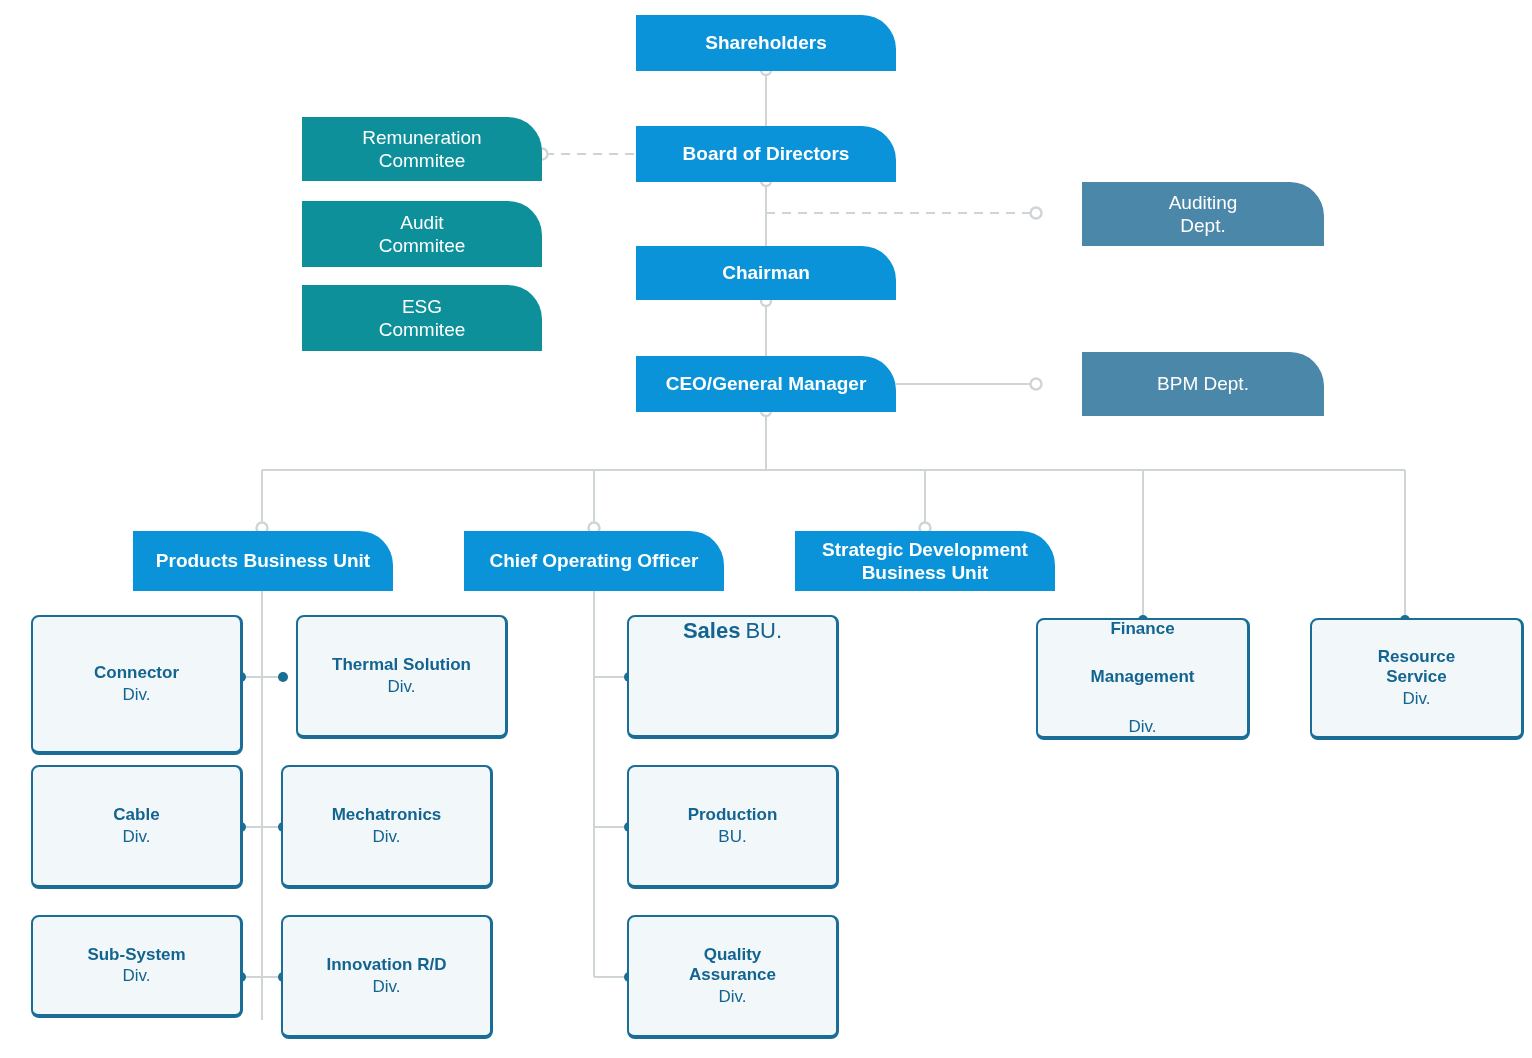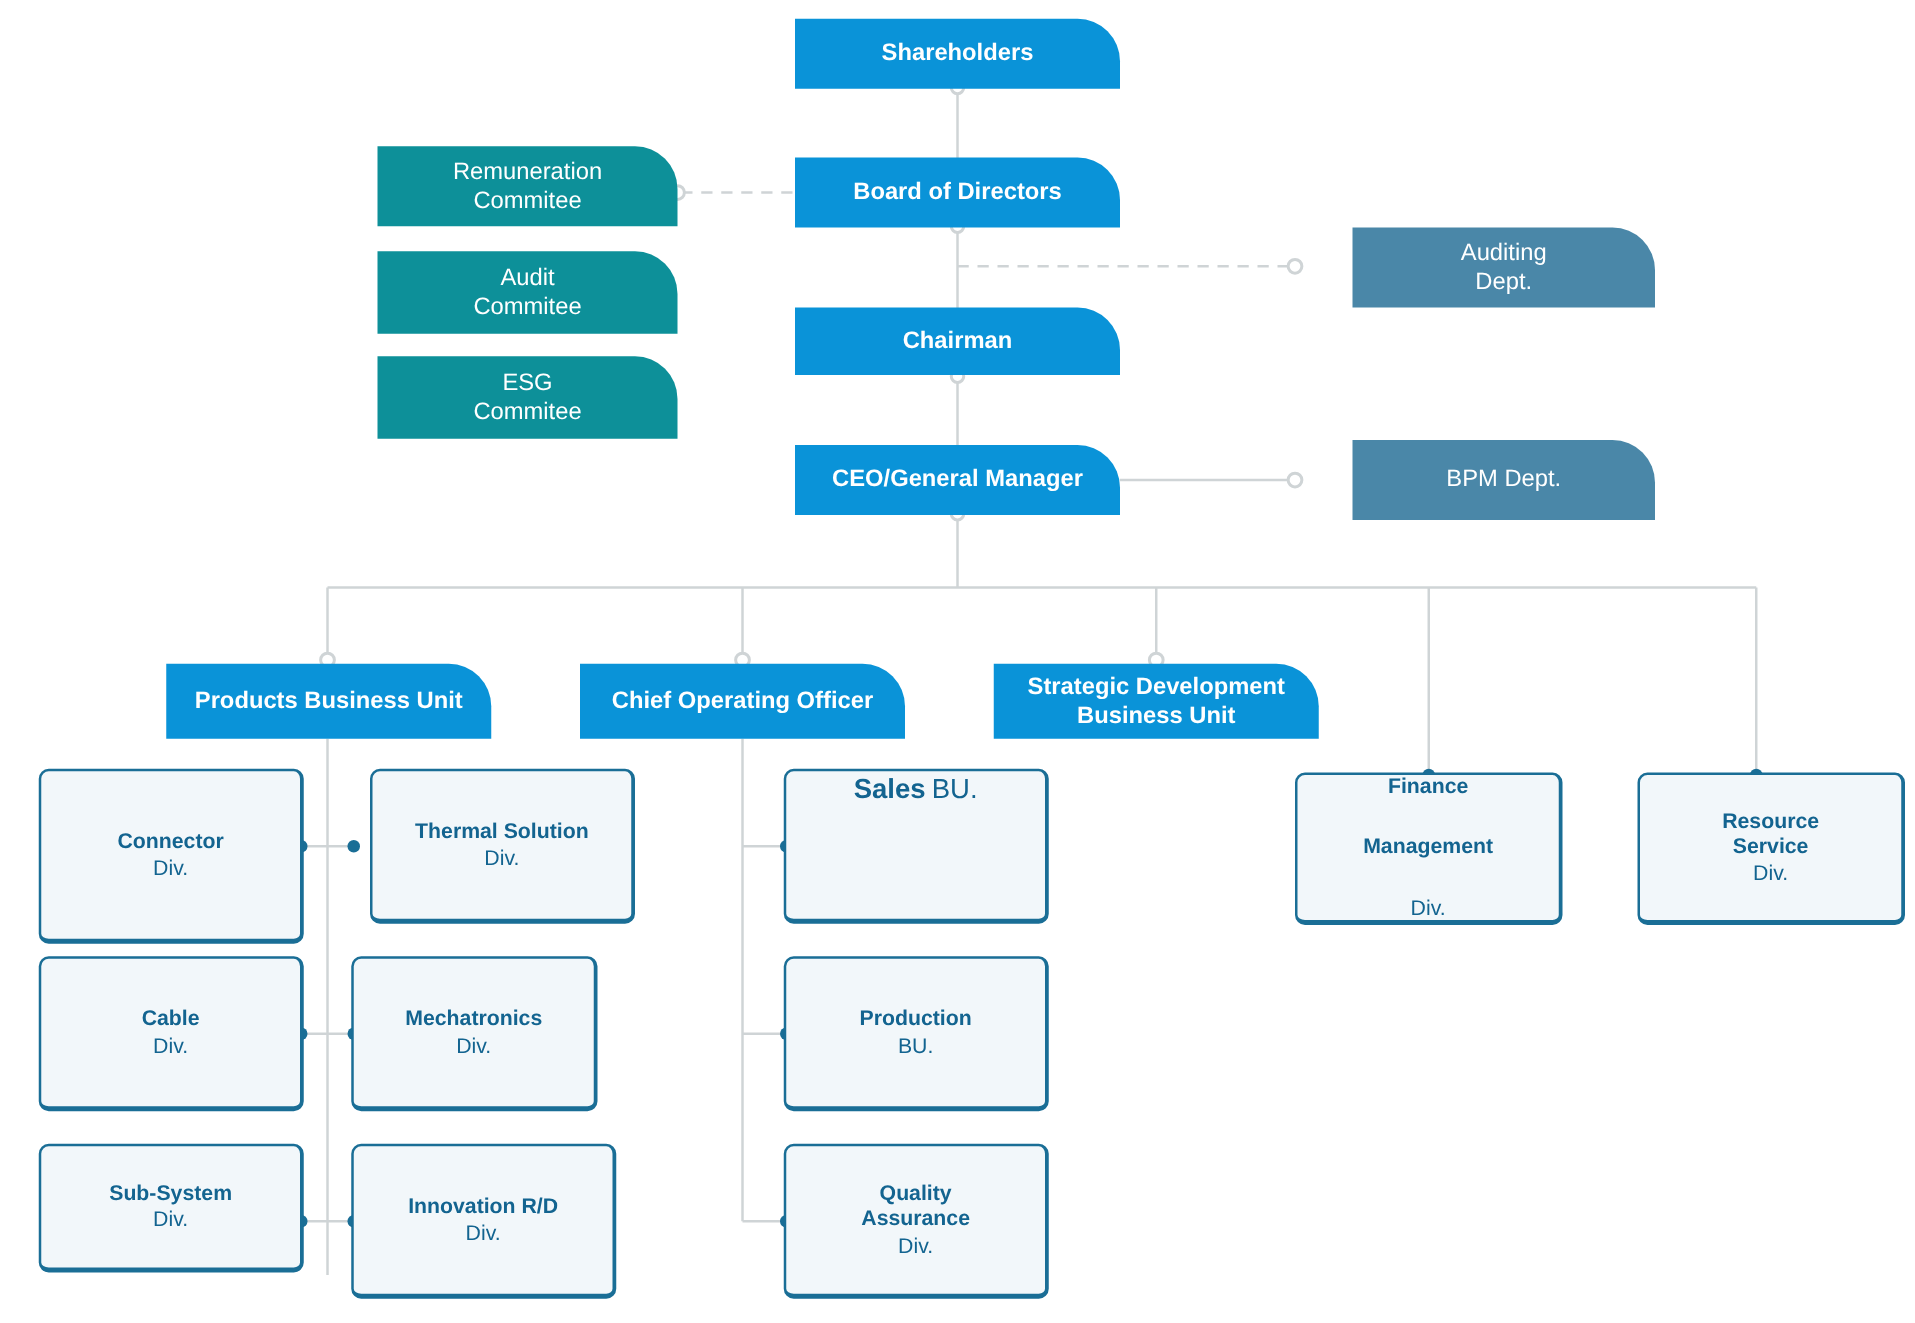--- a/index.html
+++ b/index.html
@@ -170,21 +170,21 @@
   <div class="node leaf" style="left:296px;top:615px;width:212px;height:124px;font-size:17px;">
     <span class="t">Thermal Solution</span>
     <span class="s">Div.</span>
   </div>
 
   <div class="node leaf" style="left:31px;top:765px;width:212px;height:124px;font-size:17px;">
     <span class="t">Cable</span>
     <span class="s">Div.</span>
   </div>
 
-  <div class="node leaf" style="left:281px;top:765px;width:197px;height:124px;font-size:17px;">
+  <div class="node leaf" style="left:281px;top:765px;width:212px;height:124px;font-size:17px;">
     <span class="t">Mechatronics</span>
     <span class="s">Div.</span>
   </div>
 
   <div class="node leaf" style="left:31px;top:915px;width:212px;height:103px;font-size:17px;">
     <span class="t">Sub-System</span>
     <span class="s">Div.</span>
   </div>
 
   <div class="node leaf" style="left:281px;top:915px;width:212px;height:124px;font-size:17px;">

